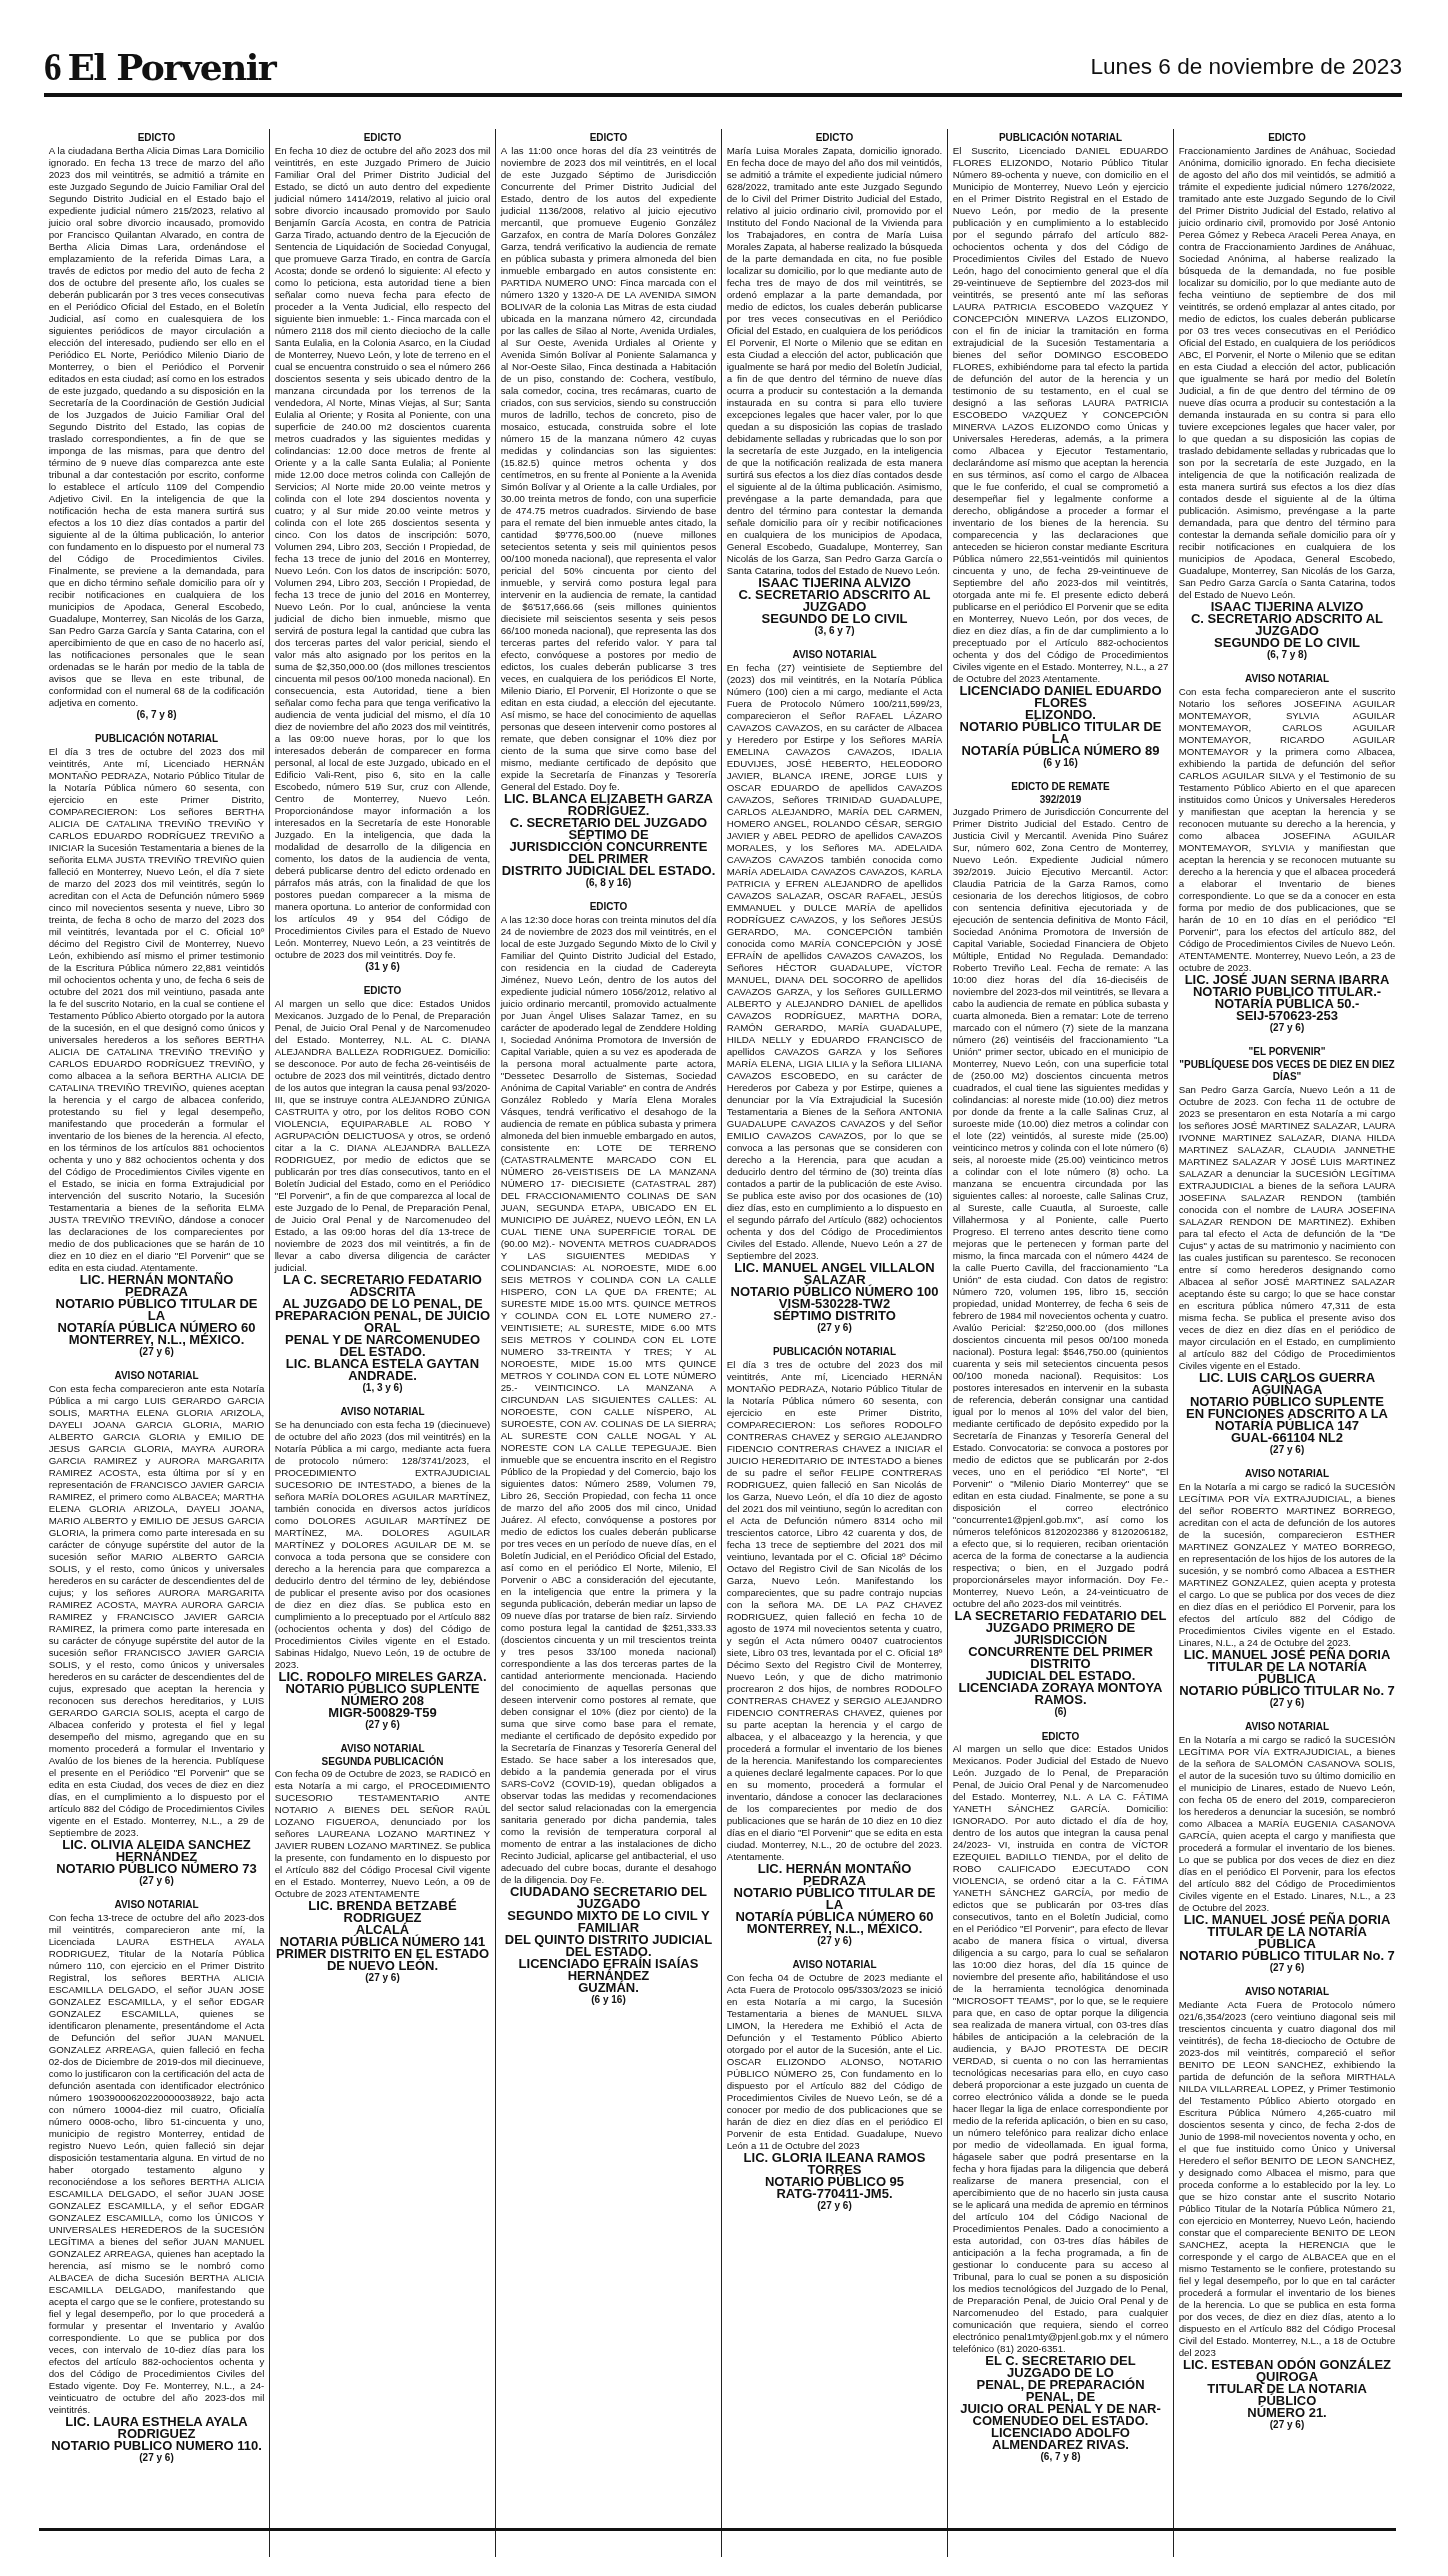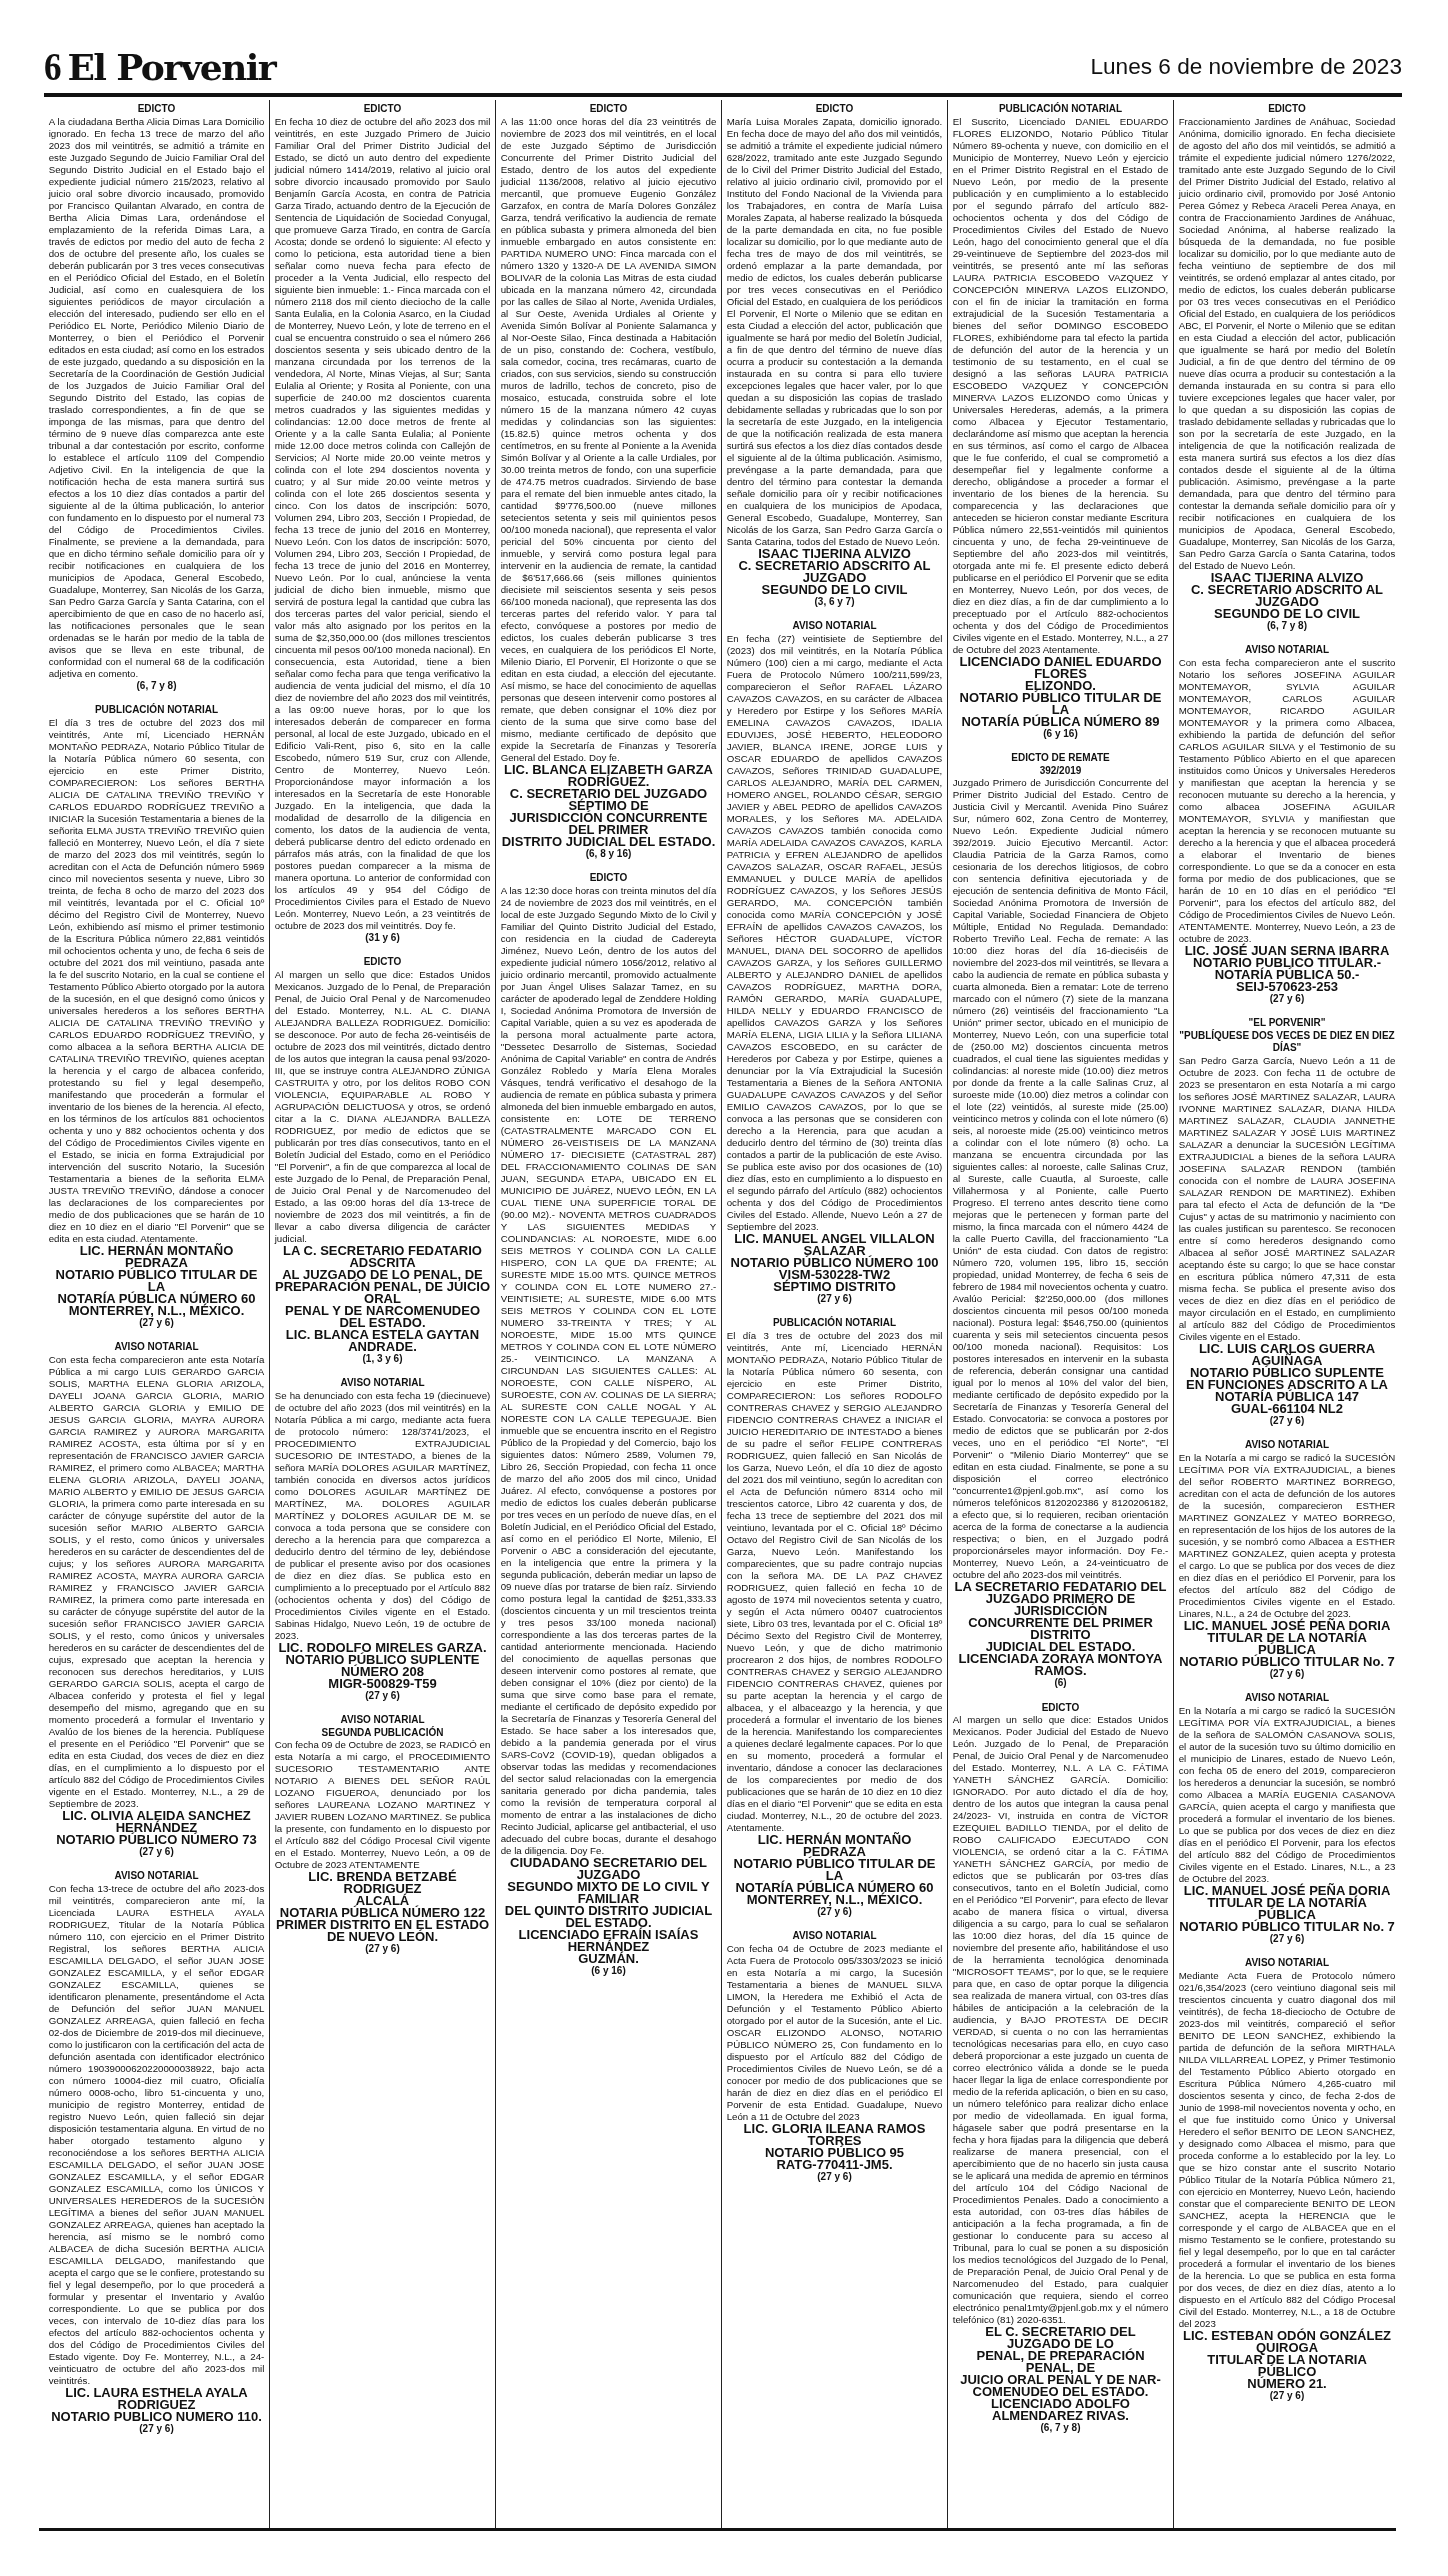--- a/index.html
+++ b/index.html
@@ -7,21 +7,21 @@
   body { font-family: "Liberation Sans", sans-serif; color: #111; position: relative; }
 
   .masthead { position: absolute; left: 44px; top: 45px; width: 1358px; height: 45px; }
   .mast-num { position: absolute; left: 0; top: 0; font-family: "Liberation Serif", serif; font-weight: 900; font-size: 39px; line-height: 44px; letter-spacing: -0.8px; transform: scaleX(0.9); transform-origin: left; }
   .mast-title { position: absolute; left: 23.4px; top: 0; font-family: "DejaVu Serif", serif; font-weight: 900; font-size: 36px; line-height: 44px; letter-spacing: -1.6px; text-align: center; }
   .mast-date { position: absolute; right: 0; top: 9.3px; font-weight: normal; font-size: 22.6px; line-height: 26.5px; }
   .rule-top { position: absolute; left: 44px; top: 93px; width: 1358px; height: 3.9px; background: #111; }
   .rule-bottom { position: absolute; left: 39px; top: 2528px; width: 1357px; height: 3.1px; background: #111; }
 
   .columns { position: absolute; left: 44px; top: 100px; width: 1358px; height: 2428px; display: flex; }
-  .col { width: 226px; height: 100%; padding: 3.1px 4.7px 0 4.7px; overflow: hidden; border-right: 1.6px solid #222; }
+  .col { width: 226px; height: 100%; padding: 3.1px 4.7px 0 4.7px; overflow: hidden; border-right: 1.6px solid #222; margin-top: 29px; }
   .col:last-child { border-right: none; }
 
   .notice { margin-bottom: 12.5px; font-size: 9.7px; line-height: 12px; }
   .notice-title { text-align: center; font-weight: bold; font-size: 10px; line-height: 12.5px; }
   .notice-body { text-align: justify; hyphens: auto; }
   .notice-sign { text-align: center; font-weight: bold; font-size: 13px; line-height: 12px; white-space: pre-line; }
   .notice-dates { text-align: center; font-weight: bold; font-size: 10px; line-height: 12px; }
 </style>
 </head>
 <body>
@@ -88,21 +88,21 @@
 NOTARIO PÚBLICO SUPLENTE NÚMERO 208
 MIGR-500829-T59</div>
         <div class="notice-dates">(27 y 6)</div>
       </article>
       <article class="notice">
         <div class="notice-title" style="white-space:pre-line">AVISO NOTARIAL
 SEGUNDA PUBLICACIÓN</div>
         <div class="notice-body">Con fecha 09 de Octubre de 2023, se RADICÓ en esta Notaría a mi cargo, el PROCEDIMIENTO SUCESORIO TESTAMENTARIO ANTE NOTARIO A BIENES DEL SEÑOR RAÚL LOZANO FIGUEROA, denunciado por los señores LAUREANA LOZANO MARTINEZ Y JAVIER RUBEN LOZANO MARTINEZ. Se publica la presente, con fundamento en lo dispuesto por el Artículo 882 del Código Procesal Civil vigente en el Estado. Monterrey, Nuevo León, a 09 de Octubre de 2023 ATENTAMENTE</div>
         <div class="notice-sign">LIC. BRENDA BETZABÉ RODRIGUEZ
 ALCALÁ
-NOTARIA PÚBLICA NÚMERO 122
+NOTARIA PÚBLICA NÚMERO 141
 PRIMER DISTRITO EN EL ESTADO
 DE NUEVO LEÓN.</div>
         <div class="notice-dates">(27 y 6)</div>
       </article>
     </section>
   <section class="col">
       <article class="notice">
         <div class="notice-title" style="white-space:pre-line">EDICTO</div>
         <div class="notice-body">A las 11:00 once horas del día 23 veintitrés de noviembre de 2023 dos mil veintitrés, en el local de este Juzgado Séptimo de Jurisdicción Concurrente del Primer Distrito Judicial del Estado, dentro de los autos del expediente judicial 1136/2008, relativo al juicio ejecutivo mercantil, que promueve Eugenio González Garzafox, en contra de María Dolores González Garza, tendrá verificativo la audiencia de remate en pública subasta y primera almoneda del bien inmueble embargado en autos consistente en: PARTIDA NUMERO UNO: Finca marcada con el número 1320 y 1320-A DE LA AVENIDA SIMON BOLIVAR de la colonia Las Mitras de esta ciudad ubicada en la manzana número 42, circundada por las calles de Silao al Norte, Avenida Urdiales, al Sur Oeste, Avenida Urdiales al Oriente y Avenida Simón Bolívar al Poniente Salamanca y al Nor-Oeste Silao, Finca destinada a Habitación de un piso, constando de: Cochera, vestíbulo, sala comedor, cocina, tres recámaras, cuarto de criados, con sus servicios, siendo su construcción muros de ladrillo, techos de concreto, piso de mosaico, estucada, construida sobre el lote número 15 de la manzana número 42 cuyas medidas y colindancias son las siguientes: (15.82.5) quince metros ochenta y dos centímetros, en su frente al Poniente a la Avenida Simón Bolívar y al Oriente a la calle Urdiales, por 30.00 treinta metros de fondo, con una superficie de 474.75 metros cuadrados. Sirviendo de base para el remate del bien inmueble antes citado, la cantidad $9'776,500.00 (nueve millones setecientos setenta y seis mil quinientos pesos 00/100 moneda nacional), que representa el valor pericial del 50% cincuenta por ciento del inmueble, y servirá como postura legal para intervenir en la audiencia de remate, la cantidad de $6'517,666.66 (seis millones quinientos diecisiete mil seiscientos sesenta y seis pesos 66/100 moneda nacional), que representa las dos terceras partes del referido valor. Y para tal efecto, convóquese a postores por medio de edictos, los cuales deberán publicarse 3 tres veces, en cualquiera de los periódicos El Norte, Milenio Diario, El Porvenir, El Horizonte o que se editan en esta ciudad, a elección del ejecutante. Así mismo, se hace del conocimiento de aquellas personas que deseen intervenir como postores al remate, que deben consignar el 10% diez por ciento de la suma que sirve como base del mismo, mediante certificado de depósito que expide la Secretaría de Finanzas y Tesorería General del Estado. Doy fe.</div>
         <div class="notice-sign">LIC. BLANCA ELIZABETH GARZA

